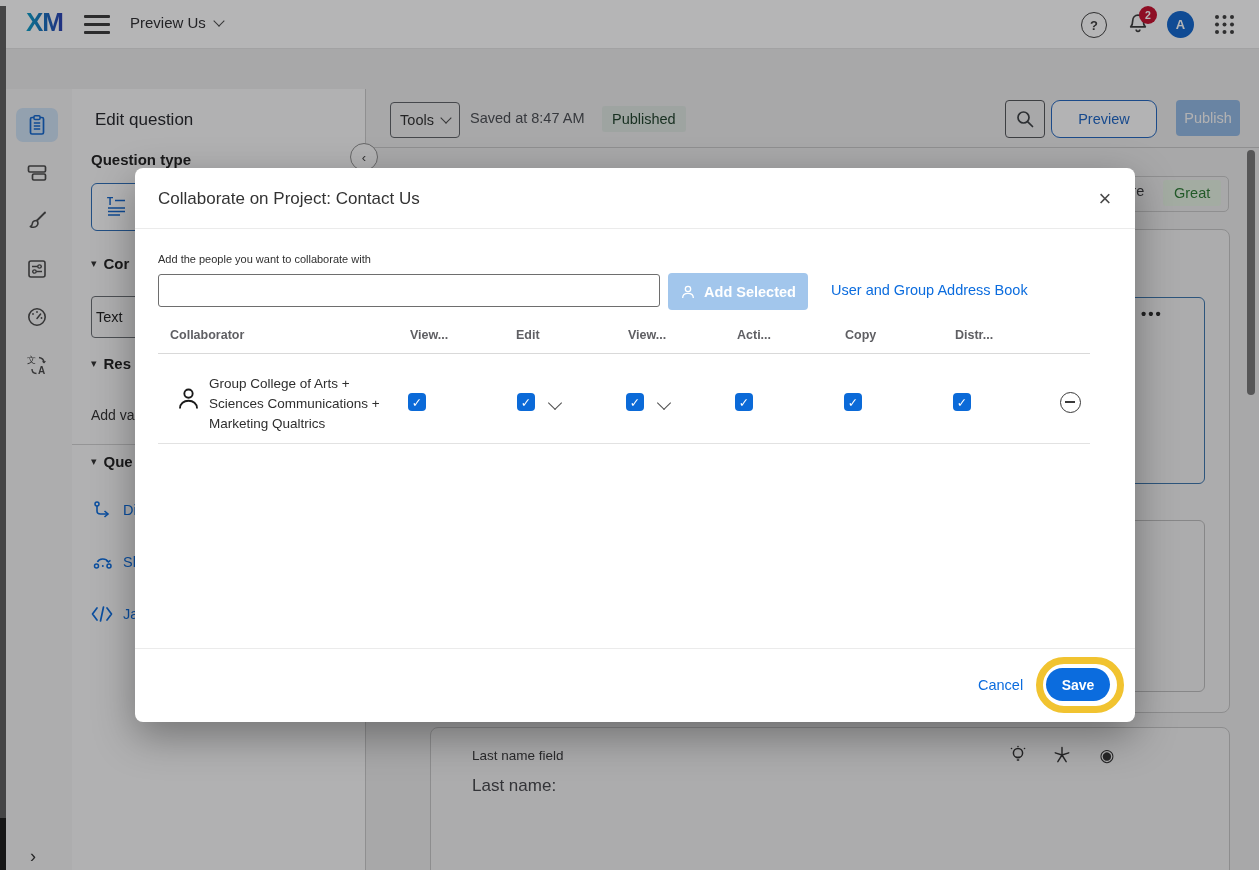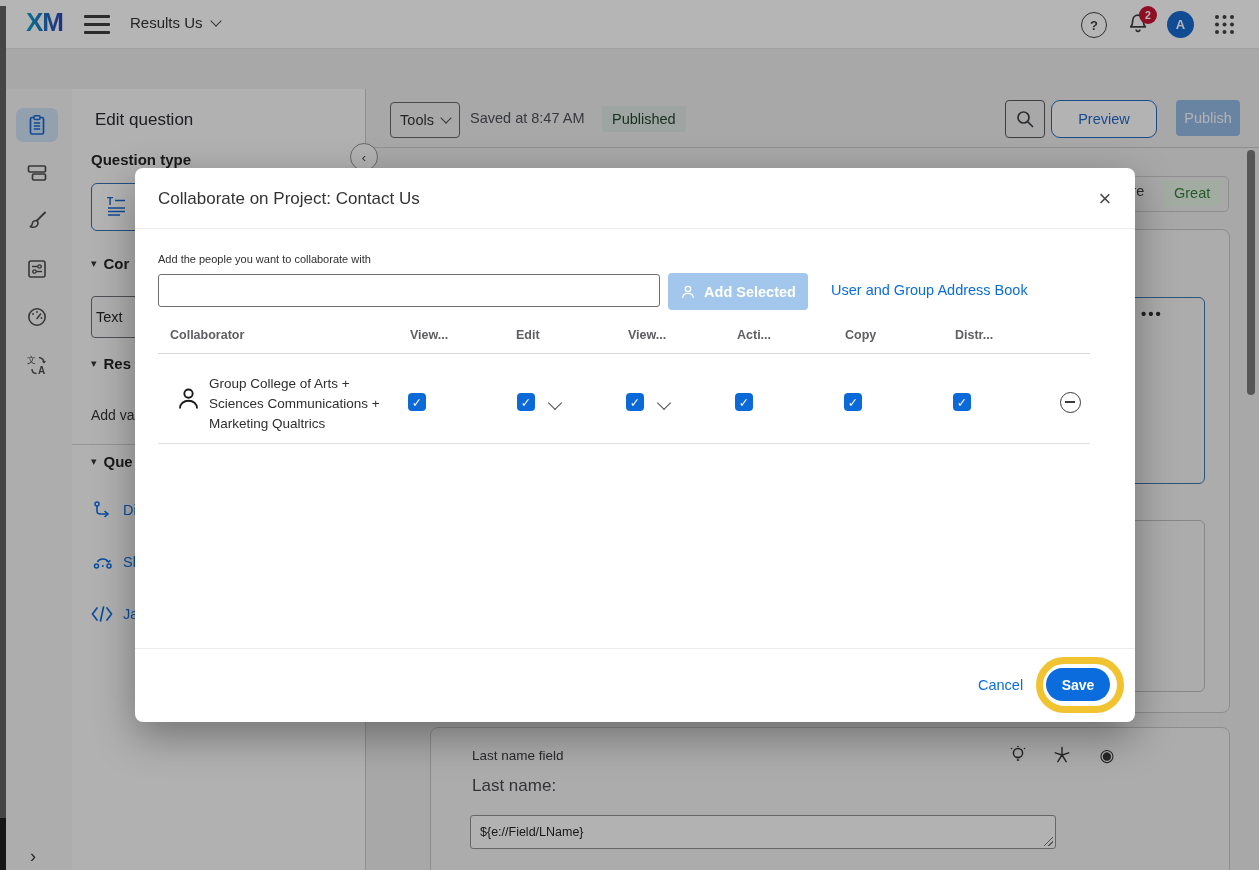--- a/index.html
+++ b/index.html
@@ -126,21 +126,21 @@
 <div class="stage">
 
   <header class="topbar">
     <span class="xm-logo">XM</span>
     <div class="hamburger">
         <i></i>
         <i></i>
         <i></i>
       </div>
     <div class="proj">
-      <span>Results Us</span>
+      <span>Preview Us</span>
       <span class="chev"></span>
     </div>
     <div class="iconbtn help-circle">
       <span>?</span>
     </div>
     <div class="iconbtn bell">
       <svg width="24" height="24" viewBox="0 0 24 24">
         <path d="M12 3.2c-3.2 0-5.3 2.3-5.3 5.6 0 3.7-1 5-2 6h14.6c-1-1-2-2.3-2-6 0-3.3-2.1-5.6-5.3-5.6z" fill="none" stroke="#3c3c3c" stroke-width="1.7" stroke-linejoin="round"></path>
         <path d="M10.2 17.6c0 1.1.8 1.9 1.8 1.9s1.8-.8 1.8-1.9" fill="none" stroke="#3c3c3c" stroke-width="1.7"></path>
       </svg>
@@ -304,24 +304,20 @@
     </div>
     <div class="card-ico" style="left:685px">
       <svg width="20" height="20" viewBox="0 0 24 24">
         <path d="M12 12 12 3M12 12l8.1 -2.6M12 12l5 8M12 12l-5 8M12 12 3.9 9.4" fill="none" stroke="#333" stroke-width="1.7" stroke-linecap="round"></path>
       </svg>
     </div>
     <div class="card-ico" style="left:730px;font-size:17px">
       <span>◉</span>
     </div>
     <div class="ln-q">Last name:</div>
-    <div class="ln-field">
-      <input readonly="" value="${e://Field/LName}" style="">
-      <span class="resize-h"></span>
-    </div>
   </div>
 
   <div class="edge-strip"></div>
   <div class="edge-strip-dark"></div>
   <div class="scroll-thumb"></div>
 
   <div class="overlay"></div>
 
   <div class="modal">
     <div class="m-title">Collaborate on Project: Contact Us</div>

